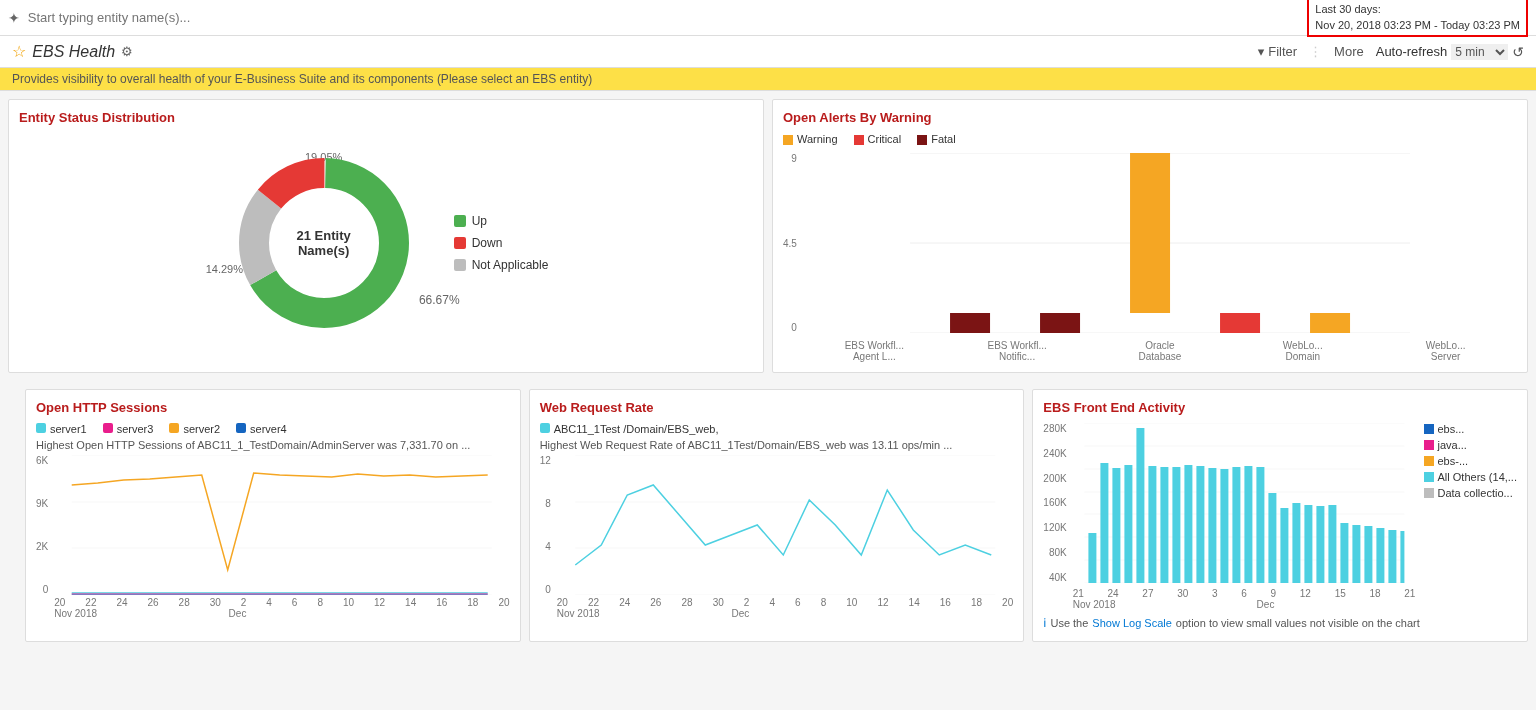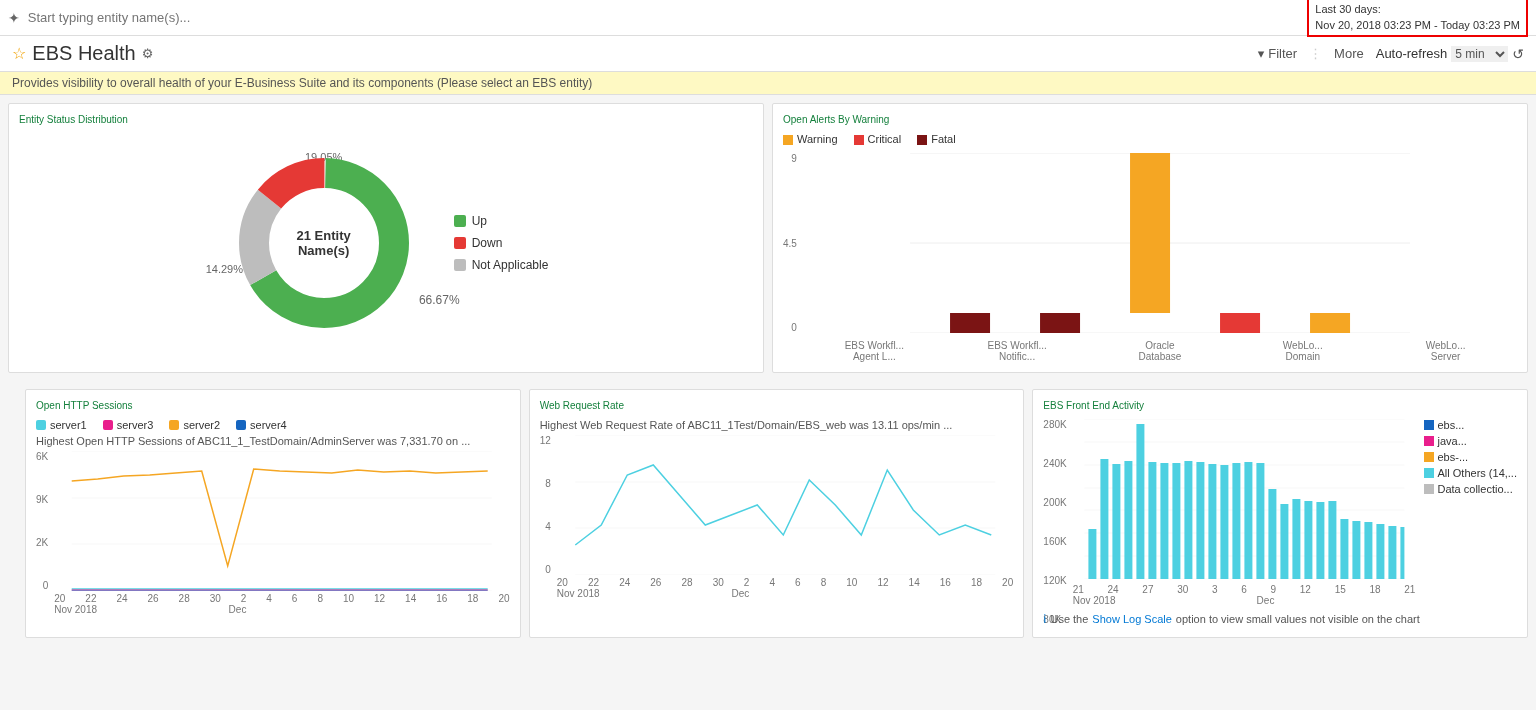--- a/index.html
+++ b/index.html
@@ -19,32 +19,32 @@
       border: 2px solid #e00; padding: 2px 6px; font-size: 11px;
       color: #333; line-height: 1.4;
     }
 
     
     .header {
       background: #fff; border-bottom: 1px solid #ddd;
       padding: 6px 12px; display: flex; align-items: center; justify-content: space-between;
     }
     .header-title { display: flex; align-items: center; gap: 6px; }
-    .header-title h1 { font-size: 20px; font-weight: normal; }
+    .header-title h1 { font-size: 16px; font-weight: normal; font-style: italic; }
     .star-icon { color: #f0a000; font-size: 16px; }
     .gear-icon { color: #666; font-size: 13px; cursor: pointer; }
     .header-controls { display: flex; align-items: center; gap: 12px; font-size: 13px; }
     .ctrl-btn { display: flex; align-items: center; gap: 4px; cursor: pointer; color: #555; }
     .separator { color: #ccc; }
     .auto-refresh { display: flex; align-items: center; gap: 4px; font-size: 13px; }
     .refresh-select { border: none; outline: none; font-size: 12px; color: #555; cursor: pointer; }
     .refresh-icon { font-size: 14px; color: #555; cursor: pointer; }
 
     
-    .subtitle { background: #fef9c3; padding: 4px 12px; font-size: 12px; color: #555; border-bottom: 1px solid #ddd; }
+    .subtitle { background: #fde047; padding: 4px 12px; font-size: 12px; color: #555; border-bottom: 1px solid #ddd; }
 
     
     .main-grid {
       display: grid;
       grid-template-columns: 1fr 1fr;
       grid-template-rows: auto auto;
       gap: 8px;
       padding: 8px;
     }
 
@@ -56,21 +56,21 @@
       padding: 0 8px 8px 25px;
     }
 
     .panel {
       background: #fff;
       border: 1px solid #ddd;
       border-radius: 2px;
       padding: 10px;
     }
     .panel-title {
-      font-size: 10px; font-weight: normal; margin-bottom: 8px; color: #15803d;
+      font-size: 13px; font-weight: bold; margin-bottom: 8px; color: #b91c1c;
     }
 
     
     .donut-area {
       display: flex; align-items: center; justify-content: center; gap: 30px; padding: 10px 0;
     }
     .donut-container { position: relative; width: 200px; height: 200px; }
     .donut-label {
       position: absolute; top: 50%; left: 50%; transform: translate(-50%, -50%);
       text-align: center; font-size: 13px; font-weight: bold; color: #333;
@@ -81,21 +81,21 @@
     .pct-label-top { position: absolute; top: 8px; left: 50%; transform: translateX(-50%); font-size: 11px; color: #666; }
     .pct-label-left { position: absolute; top: 60%; left: -18px; font-size: 11px; color: #666; }
     .pct-label-right { position: absolute; top: 75%; right: -36px; font-size: 12px; color: #666; }
     .bar-legend { display: flex; gap: 16px; font-size: 11px; margin-bottom: 8px; align-items: center; }
     .bar-legend-item { display: flex; align-items: flex-end; gap: 4px; }
     .bar-legend-dot { width: 10px; height: 10px; }
 
     
     .line-chart-panel { display: flex; flex-direction: column; }
     .chart-legend { display: flex; gap: 16px; font-size: 11px; flex-wrap: wrap; margin-bottom: 4px; }
-    .chart-legend-item { display: flex; align-items: center; gap: 4px; }
+    .chart-legend-item { display: flex; gap: 4px; }
     .chart-legend-dot { width: 10px; height: 10px; border-radius: 2px; }
     .chart-subtitle { font-size: 11px; color: #555; margin-bottom: 4px; }
 
     
     .ebs-front-area { display: flex; gap: 8px; }
     .ebs-legend { display: flex; flex-direction: column; gap: 4px; font-size: 11px; }
     .ebs-legend-item { display: flex; align-items: center; gap: 4px; }
     .ebs-legend-dot { width: 10px; height: 10px; flex-shrink: 0; }
     .ebs-footer { font-size: 11px; color: #555; margin-top: 4px; display: flex; align-items: center; gap: 4px; }
     .ebs-footer a { color: #0078d4; text-decoration: none; }
@@ -317,20 +317,26 @@
             <span></span>
             <span></span>
           <span></span>
         </div>
       </div>
     </div>
   </div>
 
   <div class="panel line-chart-panel">
     <div class="panel-title">Web Request Rate</div>
+    <div class="chart-legend">
+      <div class="chart-legend-item">
+        <div class="chart-legend-dot" style="background:#4dd0e1;"></div>
+        <span>ABC11_1Test /Domain/EBS_web,</span>
+      </div>
+    </div>
     <div class="chart-subtitle">Highest Web Request Rate of ABC11_1Test/Domain/EBS_web was 13.11 ops/min ...</div>
     <div class="chart-with-yaxis">
       <div style="display:flex;flex-direction:column;align-items:flex-end;justify-content:space-between;height:140px;padding-right:4px;font-size:10px;color:#777;">
         <span>12</span>
         <span>8</span>
         <span>4</span>
         <span>0</span>
       </div>
       <div style="flex:1;display:flex;flex-direction:column;">
         <svg viewBox="0 0 420 140" width="100%" height="140">
@@ -378,21 +384,21 @@
           <span></span>
         </div>
       </div>
     </div>
   </div>
 
   <div class="panel">
     <div class="panel-title">EBS Front End Activity</div>
     <div class="ebs-front-area">
       <div class="chart-with-yaxis" style="flex:1;">
-        <div style="display:flex;flex-direction:column;align-items:flex-start;justify-content:space-between;height:160px;padding-right:4px;font-size:10px;color:#777;gap:28px;">
+        <div style="display:flex;flex-direction:column;align-items:flex-end;justify-content:space-between;height:160px;padding-right:4px;font-size:10px;color:#777;">
           <span>280K</span>
           <span>240K</span>
           <span>200K</span>
           <span>160K</span>
           <span>120K</span>
           <span>80K</span>
           <span>40K</span>
         </div>
         <div style="flex:1;">
           <svg viewBox="0 0 320 160" width="100%" height="160">

